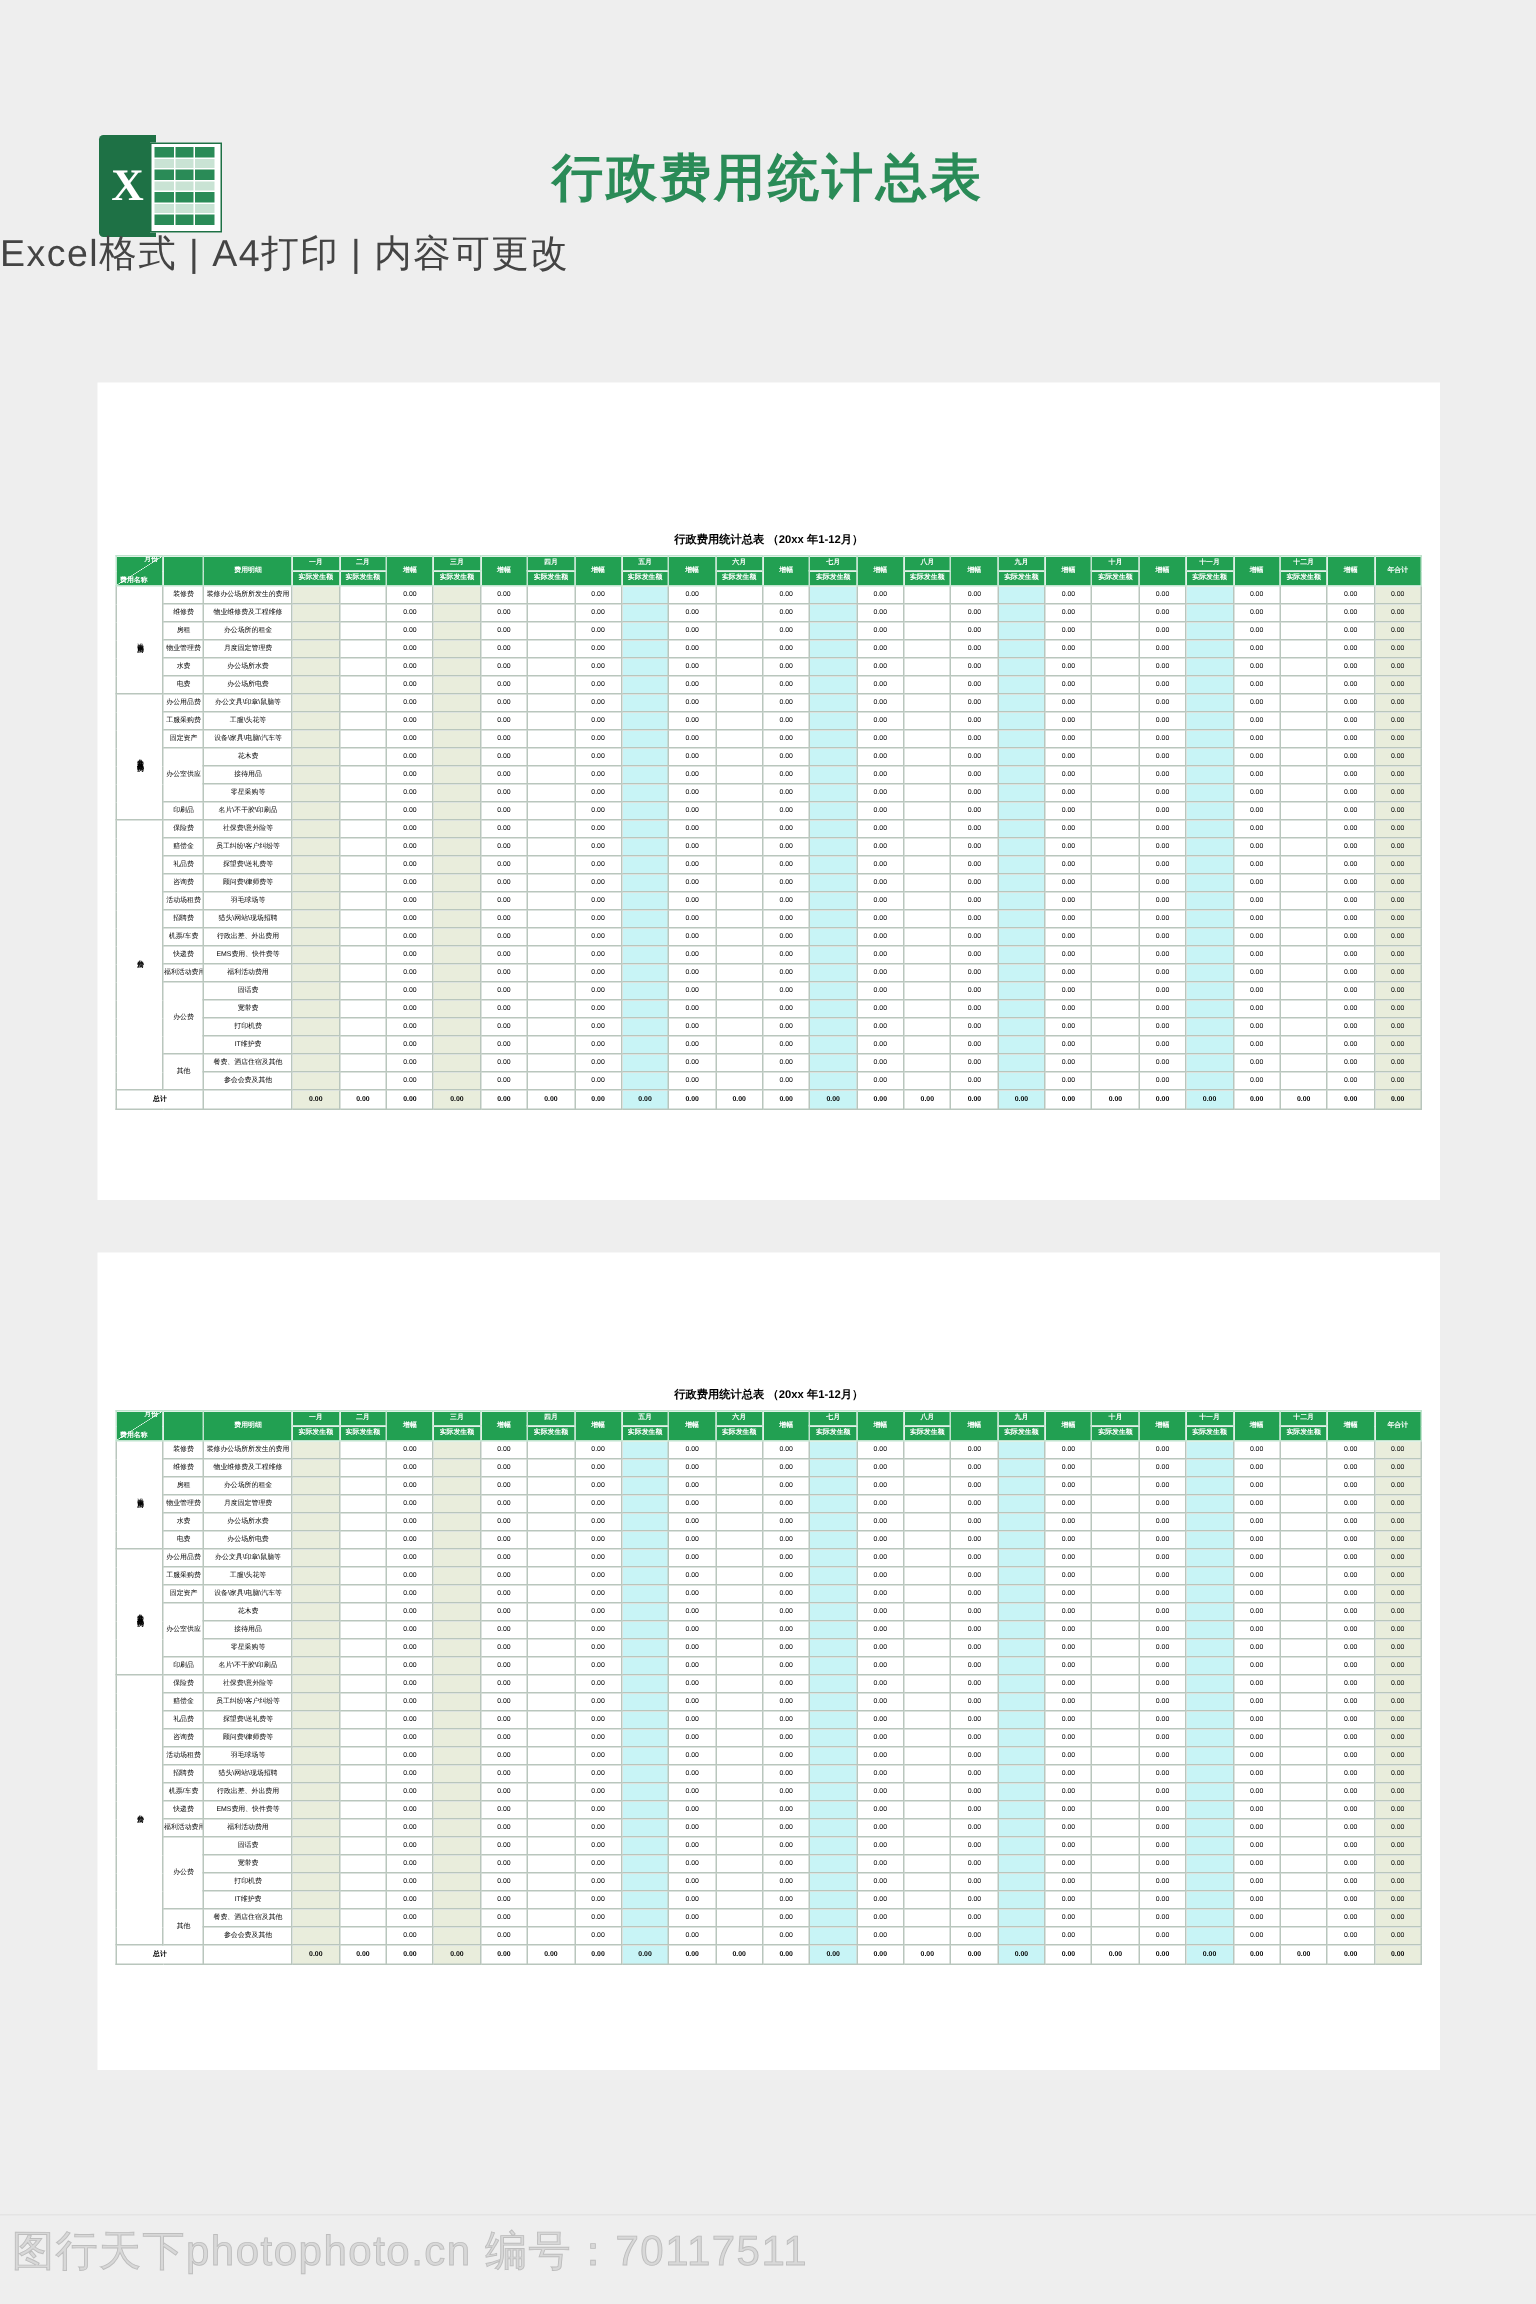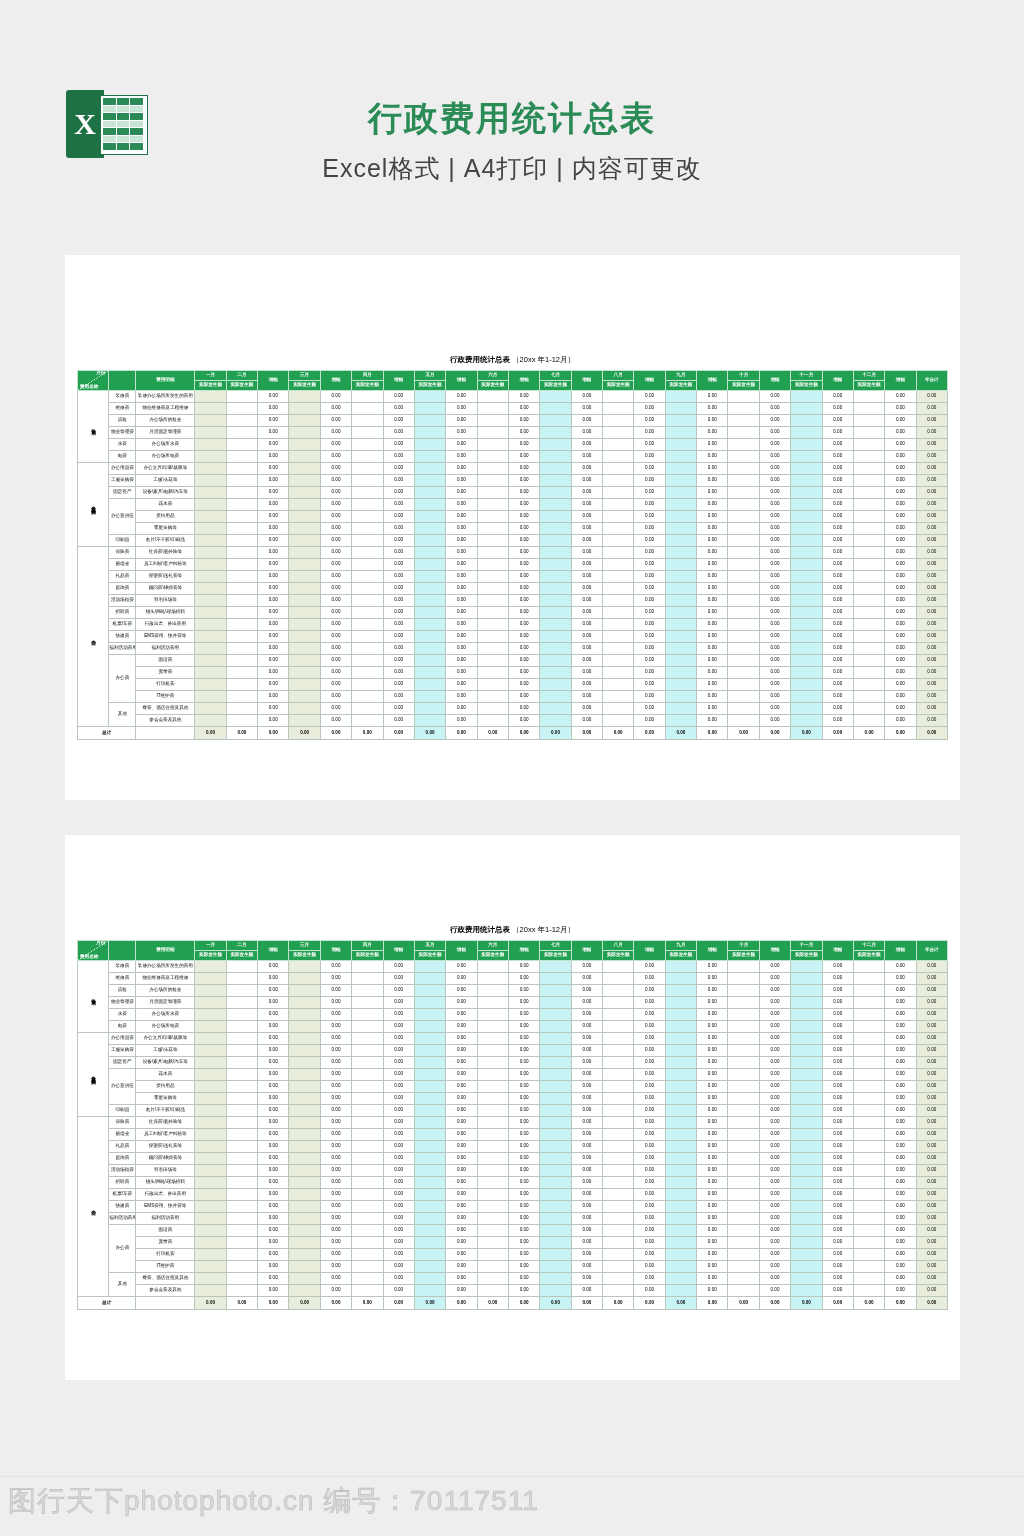--- a/index.html
+++ b/index.html
@@ -19,32 +19,32 @@
   .excel-logo .leaf-x{position:absolute;left:0;top:0;width:38px;height:68px;color:#fff;
      font-size:30px;font-weight:bold;display:flex;align-items:center;justify-content:center;
      font-family:"Liberation Serif",serif;}
   .excel-logo .sheet{position:absolute;left:34px;top:5px;width:46px;height:58px;background:#fff;border:1px solid #1e7145;}
   .excel-logo .grid{position:absolute;left:37px;top:8px;width:40px;height:52px;
      display:grid;grid-template-columns:repeat(3,1fr);grid-template-rows:repeat(7,1fr);gap:1px;}
   .excel-logo .grid i{background:#2a8b57;display:block;}
   .excel-logo .grid i.lite{background:#c9e3d4;}
   .banner-title{position:absolute;left:0;top:96px;width:1024px;text-align:center;
     color:#2a8b57;font-size:34px;font-weight:bold;letter-spacing:2px;}
-  .banner-sub{position:absolute;left:0;top:152px;width:1024px;text-align:center;
+  .banner-sub{position:absolute;left:0;top:152px;width:1024px;text-align:left;
     color:#444;font-size:25px;letter-spacing:1px;}
 
   
   .page{position:absolute;left:65px;width:895px;background:#ffffff;}
   #page1{top:255px;height:545px;}
   #page2{top:835px;height:545px;}
 
   .sheet-title{width:100%;text-align:center;font-size:7.5px;font-weight:bold;color:#000;}
   #page1 .sheet-title{padding-top:100px;}
   #page2 .sheet-title{padding-top:90px;}
-  .sheet-title .yr{font-weight:normal;}
+  .sheet-title .yr{font-weight:bold;}
 
   .tbl-wrap{padding:5px 12px 0 12px;}
   table.xls{border-collapse:collapse;table-layout:fixed;width:100%;
      font-size:4.6px;line-height:1.05;color:#000;}
   table.xls td,table.xls th{border:0.5px solid #b9c6bd;padding:0;text-align:center;
      vertical-align:middle;height:11px;overflow:hidden;white-space:nowrap;font-weight:normal;}
   table.xls thead th{background:#22a052;color:#ffffff;font-weight:bold;border-color:#bfe3cd;height:9px;}
   .corner{background:#22a052;position:relative;padding:0 !important;}
   .corner .diag{position:absolute;left:0;top:0;width:100%;height:100%;
      background:linear-gradient(to bottom right,transparent calc(50% - 0.4px),#ffffff 50%,transparent calc(50% + 0.4px));}

